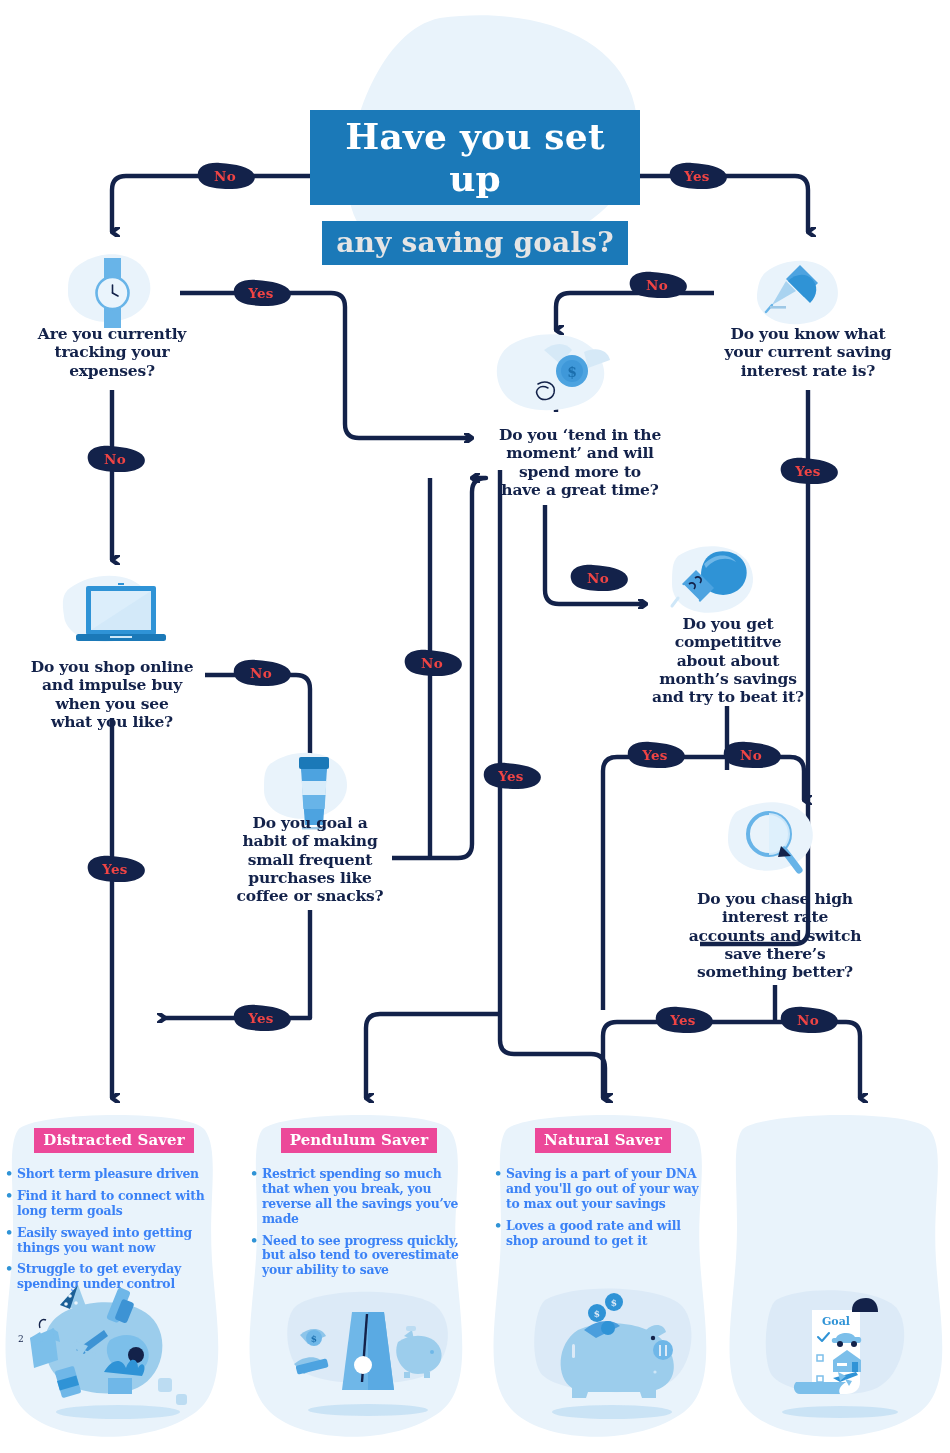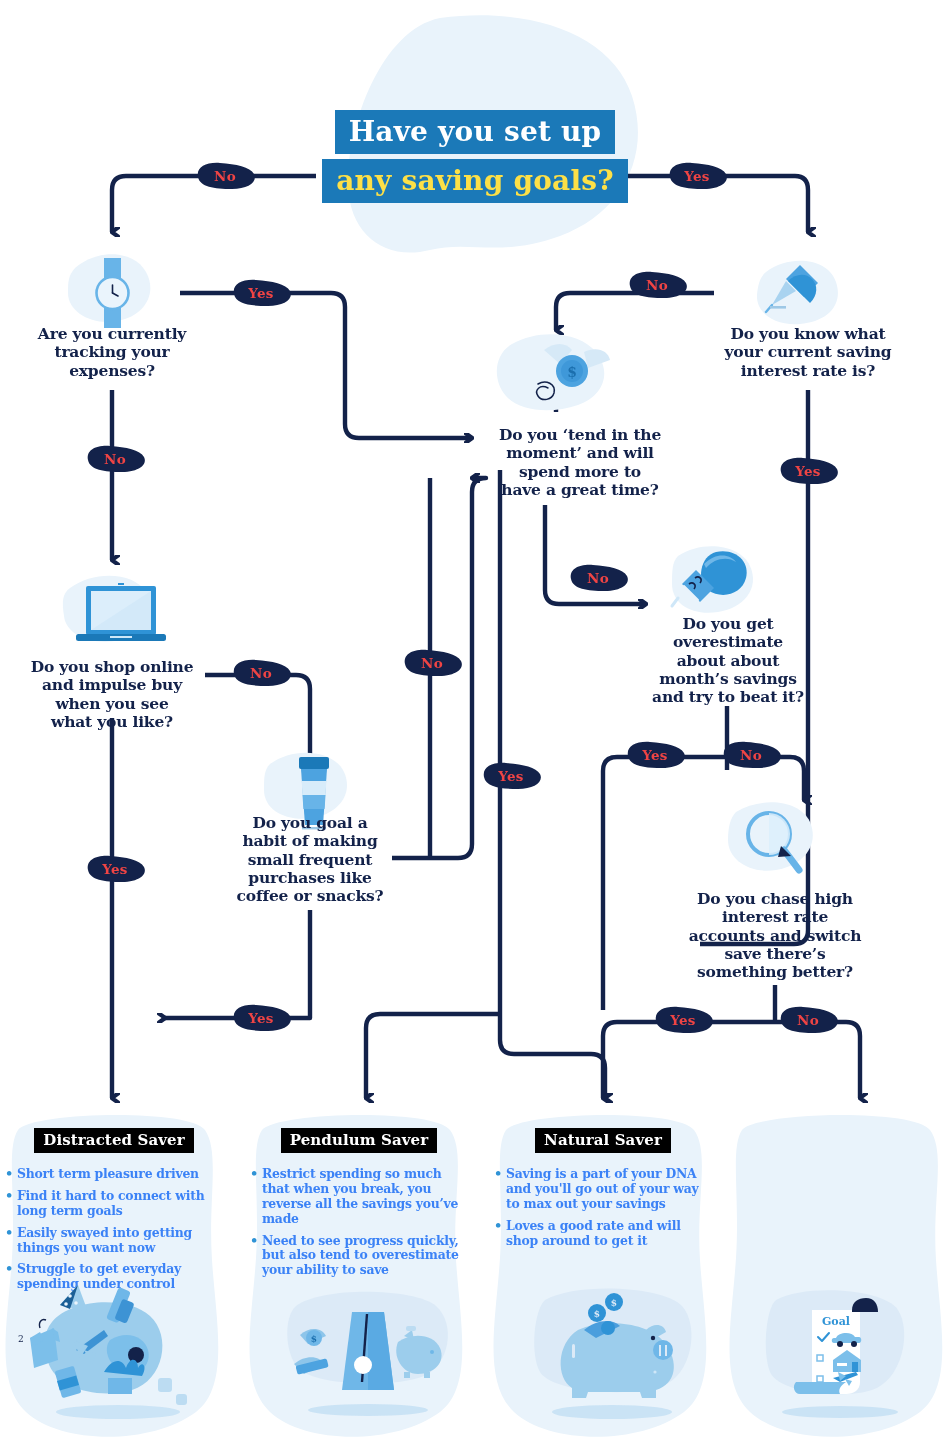--- a/index.html
+++ b/index.html
@@ -21,21 +21,21 @@
 
   
   .pill{position:absolute;color:#ef4444;font-family:"DejaVu Serif",serif;font-weight:700;
         font-size:13.5px;letter-spacing:.3px;display:flex;align-items:center;justify-content:center;
         width:66px;height:30px;z-index:6;}
   .pill .pl{position:relative;z-index:2;}
   .pillbg{position:absolute;left:0;top:0;width:66px;height:30px;z-index:1;}
 
   
   .card{position:absolute;width:218px;}
-  .cardtitle{display:inline-block;background:#000000;color:#fff;font-family:"DejaVu Serif",serif;
+  .cardtitle{display:inline-block;background:#ec4899;color:#fff;font-family:"DejaVu Serif",serif;
              font-weight:700;font-size:15px;padding:3px 9px 4px 9px;letter-spacing:.1px;}
   .cardtitlewrap{text-align:center;}
   .bullets{margin:14px 0 0 0;padding:0;list-style:none;}
   .bullets li{position:relative;padding-left:12px;margin-bottom:7px;color:#3b82f6;
               font-family:"DejaVu Serif",serif;font-weight:700;font-size:12.4px;line-height:1.2;
               letter-spacing:-0.25px;}
   .bullets li:before{content:"•";position:absolute;left:0;top:-1px;color:#2f93d6;font-size:13px;}
 </style>
 </head>
 <body>
@@ -99,22 +99,22 @@
 
       <path d="M775 985 L775 1022"></path>
 
       <path d="M775 1022 L617 1022 Q603 1022 603 1036 L603 1098" marker-end="url(#ah-down)"></path>
 
       <path d="M775 1022 L846 1022 Q860 1022 860 1036 L860 1098" marker-end="url(#ah-down)"></path>
     </g>
   </svg>
 
   <div style="position:absolute;left:310px;top:110px;width:330px;text-align:center;">
-    <div style="display:inline-block;background:#1b79b8;color:#fff;font-family:'DejaVu Serif',serif;font-weight:700;font-size:28px;padding:5px 14px 6px 14px;letter-spacing:.2px;">Have you set up</div>
-    <div style="display:inline-block;background:#1b79b8;color:#fde047;font-family:'DejaVu Serif',serif;font-weight:700;font-size:28px;padding:5px 14px 6px 14px;margin-top:5px;letter-spacing:.2px;">any saving goals?</div>
+    <div style="display:inline-block;background:#1b79b8;color:#fff;font-family:'DejaVu Serif',serif;font-weight:700;font-size:36px;padding:5px 14px 6px 14px;letter-spacing:.2px;">Have you set up</div>
+    <div style="display:inline-block;background:#1b79b8;color:#e5e5e5;font-family:'DejaVu Serif',serif;font-weight:700;font-size:28px;padding:5px 14px 6px 14px;margin-top:16px;letter-spacing:.2px;">any saving goals?</div>
   </div>
 
   <svg class="layer">
     <path d="M75 268 C98 248, 134 250, 146 272 C158 294, 144 316, 118 321 C92 326, 68 312, 68 293 C68 282, 68 276, 75 268 Z" fill="#e9f3fb"></path>
     <rect x="104" y="258" width="17" height="22" fill="#68b4e8"></rect>
     <rect x="104" y="306" width="17" height="22" fill="#68b4e8"></rect>
     <circle cx="112.5" cy="293" r="16" fill="#eaf4fc" stroke="#68b4e8" stroke-width="2.6"></circle>
     <path d="M112.5 293 L112.5 285" stroke="#13224a" stroke-width="1.6" stroke-linecap="round"></path>
     <path d="M112.5 293 L118 296" stroke="#13224a" stroke-width="1.6" stroke-linecap="round"></path>
   </svg>
@@ -205,21 +205,21 @@
   <div class="qnode" style="left:222px;top:814px;width:176px;">
     <span class="qtext">Do you goal a</span>
       <span class="qtext">habit of making</span>
       <span class="qtext">small frequent</span>
       <span class="qtext">purchases like</span>
       <span class="qtext">coffee or snacks?</span>
   </div>
 
   <div class="qnode" style="left:640px;top:615px;width:176px;">
     <span class="qtext">Do you get</span>
-      <span class="qtext">overestimate</span>
+      <span class="qtext">competititve</span>
       <span class="qtext">about about</span>
       <span class="qtext">month’s savings</span>
       <span class="qtext">and try to beat it?</span>
   </div>
 
   <div class="qnode" style="left:672px;top:890px;width:206px;">
     <span class="qtext">Do you chase high</span>
       <span class="qtext">interest rate</span>
       <span class="qtext">accounts and switch</span>
       <span class="qtext">save there’s</span>

